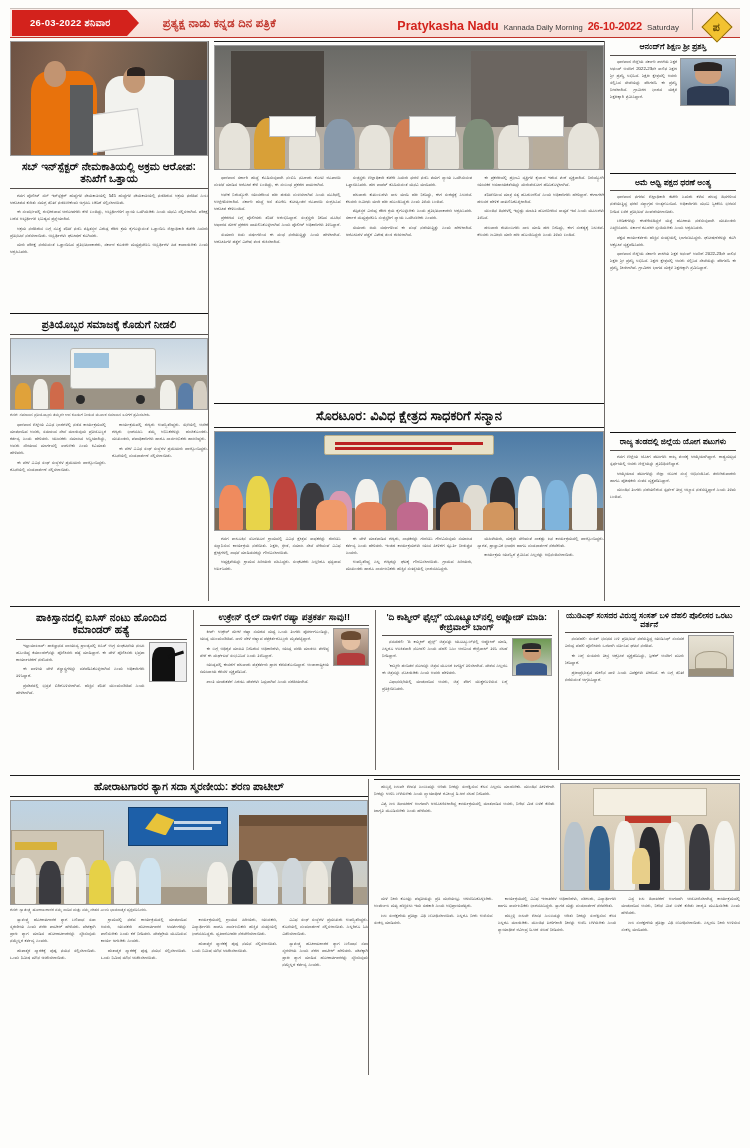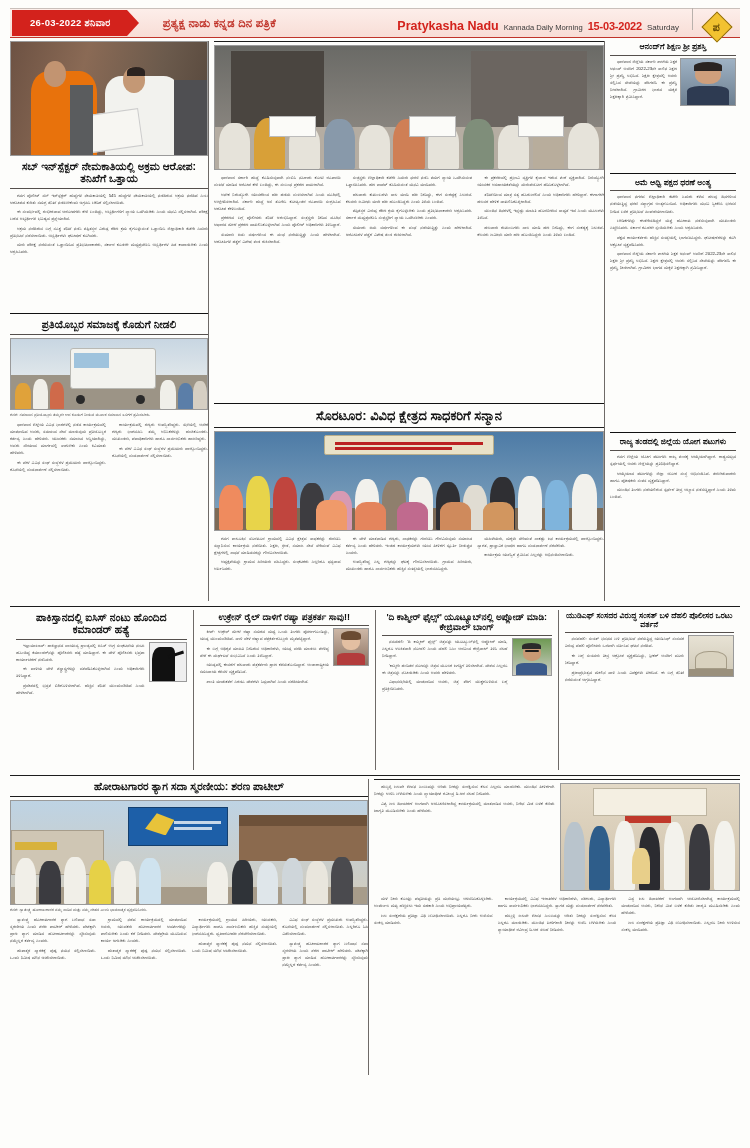--- a/index.html
+++ b/index.html
@@ -139,21 +139,21 @@
 <body>
 
 <div class="page">
 
   <div class="masthead">
     <div class="date-flag">26-03-2022 ಶನಿವಾರ</div>
     <div class="mast-kn">ಪ್ರತ್ಯಕ್ಷ ನಾಡು ಕನ್ನಡ ದಿನ ಪತ್ರಿಕೆ</div>
     <div class="mast-en-wrap">
       <span class="mast-en">Pratykasha Nadu</span>
       <span class="mast-sub">Kannada Daily Morning</span>
-      <span class="mast-date">15-03-2022</span>
+      <span class="mast-date">26-10-2022</span>
       <span class="mast-day">Saturday</span>
       <span class="mast-sep"></span>
       <span class="logo-badge">
         <span>ಪ</span>
       </span>
     </div>
   </div>
 
   <div class="top-grid">
 

